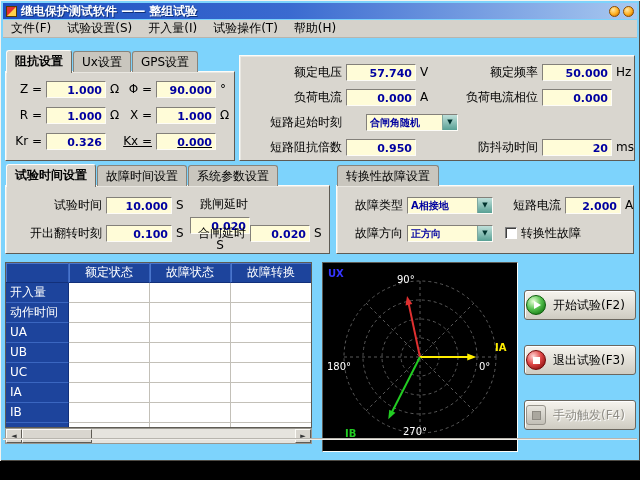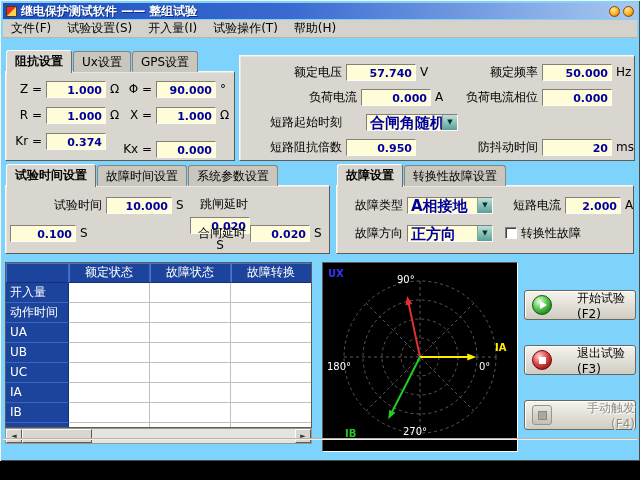--- a/index.html
+++ b/index.html
@@ -37,21 +37,21 @@
            box-shadow: inset 1px 1px 0 #e9e7e1; }
 
   .frow { position:absolute; display:flex; align-items:center; gap:4px; height:18px; }
   .flabel { text-align:right; white-space:nowrap; }
   .funit { white-space:nowrap; }
   .num-input { display:inline-block; height:17px; line-height:15px; padding:1px 3px;
                background:#fffcd8; color:#0000a0; font-weight:bold; font-size:11px;
                text-align:right; border:1px solid; border-color:#83807a #fdfcf7 #fdfcf7 #83807a; }
   .combo { display:inline-flex; height:17px; align-items:stretch;
            border:1px solid; border-color:#83807a #fdfcf7 #fdfcf7 #83807a; background:#fffcd8; }
-  .combo-val { flex:1; padding:1px 3px; color:#0000a0; font-weight:bold; font-size:15px;
+  .combo-val { flex:1; padding:1px 3px; color:#0000a0; font-weight:bold; font-size:10px;
                line-height:14px; white-space:nowrap; overflow:hidden; }
   .combo-btn { width:15px; display:flex; align-items:center; justify-content:center;
                font-size:7px; color:#00332e; background:linear-gradient(#bfe0da,#58a094);
                border-left:1px solid #7fa79f; }
   .checkbox { display:inline-block; width:12px; height:12px; background:#fff;
               border:1px solid; border-color:#808080 #fff #fff #808080;
               box-shadow: inset 1px 1px 0 #404040; }
 
   
   .grid-wrap { position:absolute; left:5px; top:262px; width:307px; height:166px;
@@ -74,21 +74,21 @@
   .sb-track { flex:1; position:relative; background:#e6e4de; }
   .sb-thumb { position:absolute; left:0; top:0; width:70px; height:14px; background:#d9d6cf;
               border:1px solid; border-color:#fdfcf8 #5e5b54 #5e5b54 #fdfcf8; }
 
   
   .polar-wrap { position:absolute; left:322px; top:262px; width:196px; height:190px;
                 border:1px solid; border-color:#5e5b54 #fdfcf8 #fdfcf8 #5e5b54; background:#000; }
 
   
   .action-btn { position:absolute; left:524px; width:112px; height:30px;
-                display:flex; align-items:center; gap:25px; padding-left:7px;
+                display:flex; align-items:center; gap:7px; padding-left:1px;
                 background:linear-gradient(#f6f4ee,#cfccc2); border:1px solid #6b675f;
                 border-radius:3px; box-shadow: inset 1px 1px 0 #fff; font-size:12px; }
   .btn-icon { width:20px; height:20px; flex:none; position:relative; }
   .ball-green { border-radius:50%; border:1px solid #0c5c0c;
                 background:radial-gradient(circle at 35% 30%, #e8ffd8, #57c24f 45%, #157a15 85%); }
   .ball-red { border-radius:50%; border:1px solid #6e0a0a;
               background:radial-gradient(circle at 35% 30%, #ffd8d8, #e04848 45%, #8c0f0f 85%); }
   .play-tri { position:absolute; left:7px; top:5px; width:0; height:0;
               border-left:7px solid #fff; border-top:4px solid transparent; border-bottom:4px solid transparent; }
   .stop-sq { position:absolute; left:6px; top:6px; width:7px; height:7px; background:#fff; }
@@ -144,42 +144,42 @@
       <span class="num-input" style="width:60px">1.000</span>
       <span class="funit">Ω</span>
     </div>
     <div class="frow" style="left:116px;top:34px;">
       <span class="flabel" style="width:30px">X =</span>
       <span class="num-input" style="width:60px">1.000</span>
       <span class="funit">Ω</span>
     </div>
     <div class="frow" style="left:6px;top:60px;">
       <span class="flabel" style="width:30px">Kr =</span>
-      <span class="num-input" style="width:60px">0.374</span>
+      <span class="num-input" style="width:60px">0.326</span>
       <span class="funit"></span>
     </div>
-    <div class="frow" style="left:116px;top:68px;">
+    <div class="frow" style="left:116px;top:60px;text-decoration:underline;">
       <span class="flabel" style="width:30px">Kx =</span>
       <span class="num-input" style="width:60px">0.000</span>
       <span class="funit"></span>
     </div>
   </div>
 
   <div class="panel" style="left:239px;top:55px;width:396px;height:106px;">
     <div class="frow" style="left:6px;top:7px;">
       <span class="flabel" style="width:96px">额定电压</span>
       <span class="num-input" style="width:70px">57.740</span>
       <span class="funit">V</span>
     </div>
     <div class="frow" style="left:208px;top:7px;">
       <span class="flabel" style="width:90px">额定频率</span>
       <span class="num-input" style="width:70px">50.000</span>
       <span class="funit">Hz</span>
     </div>
-    <div class="frow" style="left:21px;top:32px;justify-content:flex-end;">
+    <div class="frow" style="left:6px;top:32px;justify-content:flex-end;">
       <span class="flabel" style="width:96px">负荷电流</span>
       <span class="num-input" style="width:70px">0.000</span>
       <span class="funit">A</span>
     </div>
     <div class="frow" style="left:196px;top:32px;">
       <span class="flabel" style="width:102px">负荷电流相位</span>
       <span class="num-input" style="width:70px">0.000</span>
     </div>
     <div class="frow" style="left:6px;top:57px;gap:24px;">
       <span class="flabel" style="width:96px">短路起始时刻</span>
@@ -209,32 +209,32 @@
       <span class="flabel" style="width:92px">试验时间</span>
       <span class="num-input" style="width:66px">10.000</span>
       <span class="funit">S</span>
     </div>
     <div class="frow" style="left:184px;top:10px;flex-direction:column;">
       <span class="flabel" style="width:56px">跳闸延时</span>
       <span class="num-input" style="width:60px">0.020</span>
       <span class="funit">S</span>
     </div>
     <div class="frow" style="left:4px;top:38px;">
+      <span class="flabel" style="width:92px">开出翻转时刻</span>
       <span class="num-input" style="width:66px">0.100</span>
       <span class="funit">S</span>
     </div>
     <div class="frow" style="left:184px;top:38px;">
       <span class="flabel" style="width:56px">合闸延时</span>
       <span class="num-input" style="width:60px">0.020</span>
       <span class="funit">S</span>
     </div>
   </div>
 
   <div class="tabstrip" style="left:337px;top:167px;">
-    <span class="tab active">故障设置</span>
     <span class="tab">转换性故障设置</span>
   </div>
   <div class="panel" style="left:336px;top:185px;width:298px;height:69px;">
     <div class="frow" style="left:10px;top:10px;">
       <span class="flabel" style="width:56px">故障类型</span>
       <span class="combo" style="width:86px">
         <span class="combo-val">A相接地</span>
         <span class="combo-btn">▼</span>
       </span>
     </div>

